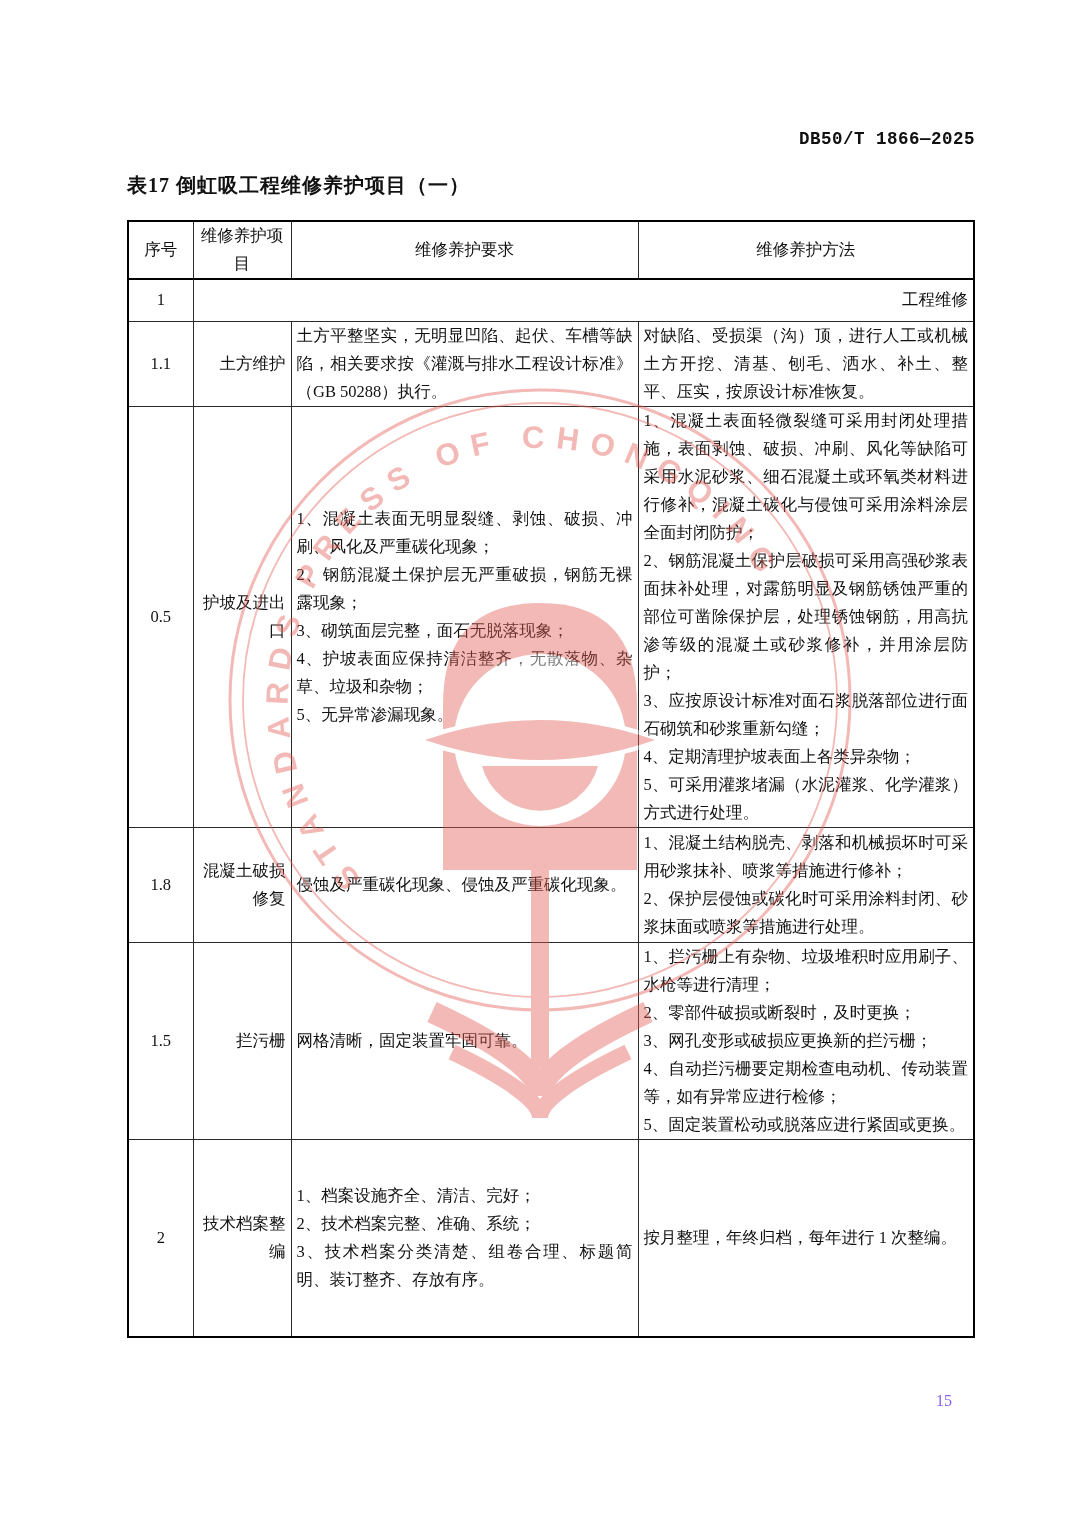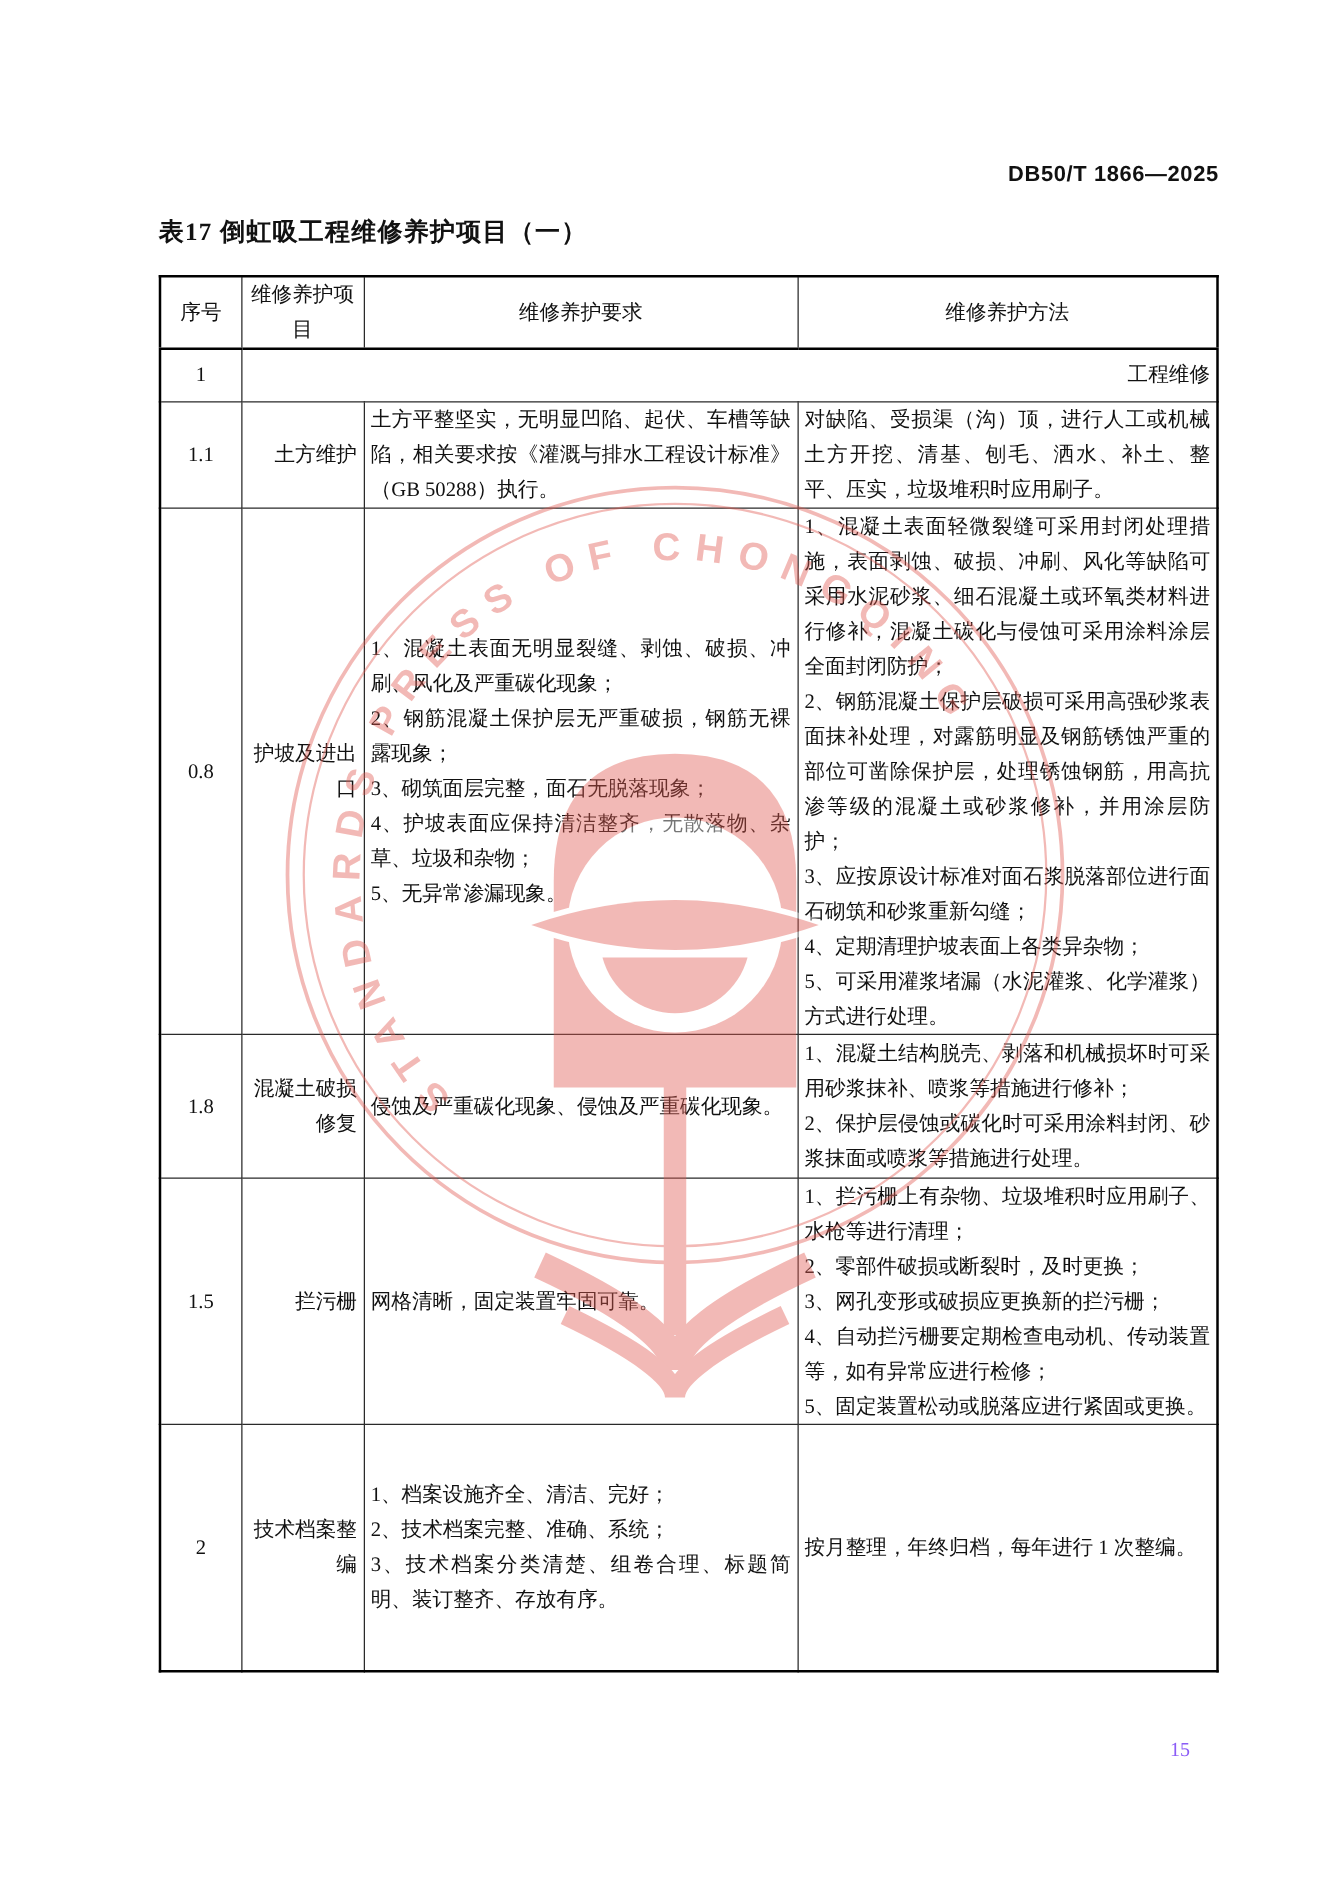--- a/index.html
+++ b/index.html
@@ -8,21 +8,21 @@
     width:1074px;height:1520px;
     margin:0 auto;
     background:#ffffff;
     font-family:"Liberation Serif","DejaVu Serif",serif;
     color:#111;
     overflow:hidden;
   }
   .doc-number{
     position:absolute;
     top:129px;right:99px;
-    font-family:Liberation Sans, sans-serif;
+    font-family:Liberation Mono, monospace;
     font-size:17.5px;
     font-weight:600;
     letter-spacing:0.5px;
     color:#111;
   }
   .table-title{
     position:absolute;
     top:172px;left:127px;width:846px;
     text-align:left;
     font-size:20px;
@@ -133,24 +133,24 @@
     </thead>
     <tbody>
       <tr>
         <td class="c-no">1</td>
         <td class="c-item" colspan="3">工程维修</td>
       </tr>
       <tr>
         <td class="c-no">1.1</td>
         <td class="c-item">土方维护</td>
         <td class="c-text">土方平整坚实，无明显凹陷、起伏、车槽等缺陷，相关要求按《灌溉与排水工程设计标准》（GB 50288）执行。</td>
-        <td class="c-text">对缺陷、受损渠（沟）顶，进行人工或机械土方开挖、清基、刨毛、洒水、补土、整平、压实，垃圾堆积时应用刷子。</td>
+        <td class="c-text">对缺陷、受损渠（沟）顶，进行人工或机械土方开挖、清基、刨毛、洒水、补土、整平、压实，按原设计标准恢复。</td>
       </tr>
       <tr>
-        <td class="c-no">0.8</td>
+        <td class="c-no">0.5</td>
         <td class="c-item">护坡及进出口</td>
         <td class="c-text">1、混凝土表面无明显裂缝、剥蚀、破损、冲刷、风化及严重碳化现象；
 2、钢筋混凝土保护层无严重破损，钢筋无裸露现象；
 3、砌筑面层完整，面石无脱落现象；
 4、护坡表面应保持清洁整齐，无散落物、杂草、垃圾和杂物；
 5、无异常渗漏现象。</td>
         <td class="c-text">1、混凝土表面轻微裂缝可采用封闭处理措施，表面剥蚀、破损、冲刷、风化等缺陷可采用水泥砂浆、细石混凝土或环氧类材料进行修补，混凝土碳化与侵蚀可采用涂料涂层全面封闭防护；
 2、钢筋混凝土保护层破损可采用高强砂浆表面抹补处理，对露筋明显及钢筋锈蚀严重的部位可凿除保护层，处理锈蚀钢筋，用高抗渗等级的混凝土或砂浆修补，并用涂层防护；
 3、应按原设计标准对面石浆脱落部位进行面石砌筑和砂浆重新勾缝；
 4、定期清理护坡表面上各类异杂物；

